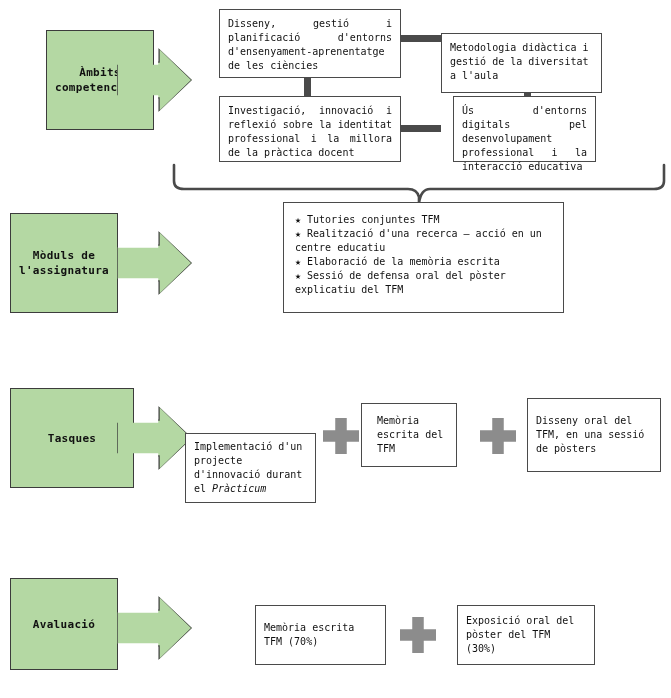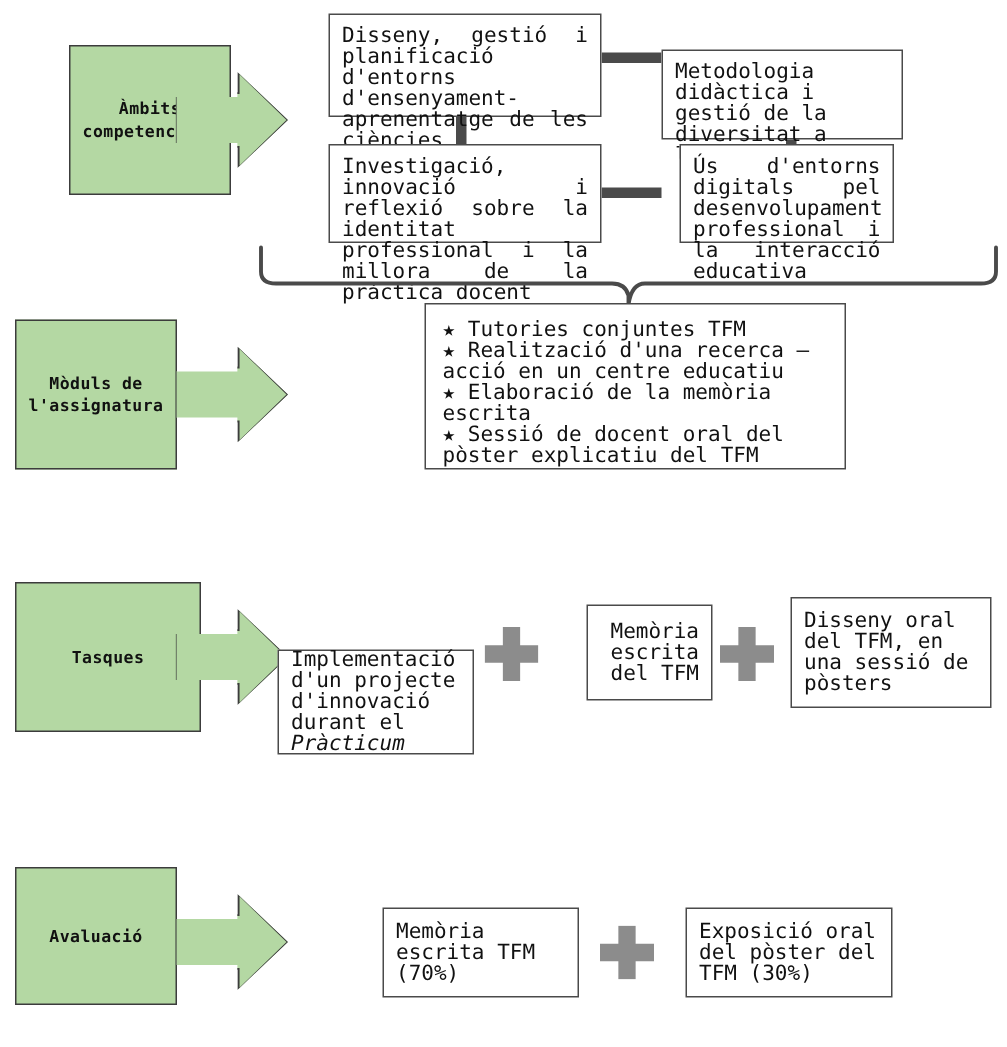--- a/index.html
+++ b/index.html
@@ -38,21 +38,21 @@
     border-right: 1px solid #3c3c3c;
     clip-path: polygon(0% 26%, 55% 26%, 55% 0%, 100% 50%, 55% 100%, 55% 74%, 0% 74%);
   }
   .label-arrow .arrow-svg { display: block; width: 100%; height: 100%; }
 
   
   .box {
     position: absolute;
     background: #ffffff;
     border: 1px solid #4a4a4a;
-    font-size: 14px;
+    font-size: 10px;
     line-height: 14px;
     color: #111111;
     padding: 7px 8px;
     font-family: "DejaVu Sans Mono", monospace;
   }
   .box.justified { text-align: justify; text-align-last: left; }
   .box.vcenter { display: flex; flex-direction: column; justify-content: center; }
   .box .ital { font-style: italic; }
   .bullet-line { white-space: pre-wrap; }
 
@@ -116,39 +116,39 @@
       <svg class="arrow-svg" viewBox="0 0 75 64" preserveAspectRatio="none" aria-hidden="true">
         <polygon points="0,14 42,14 42,0 75,32 42,64 42,50 0,50" fill="#b4d8a3" stroke="#3c3c3c" stroke-width="1.4"></polygon>
       </svg>
     </div>
   </div>
 
   <div class="box" style="left:283px; top:202px; width:281px; height:111px; padding:10px 11px;">
     <div class="bullet-line">★ Tutories conjuntes TFM</div>
     <div class="bullet-line">★ Realització d'una recerca – acció en un centre educatiu</div>
     <div class="bullet-line">★ Elaboració de la memòria escrita</div>
-    <div class="bullet-line">★ Sessió de docent oral del pòster explicatiu del TFM</div>
+    <div class="bullet-line">★ Sessió de defensa oral del pòster explicatiu del TFM</div>
   </div>
 
   <div class="label-group" style="left:10px; top:388px; width:172px; height:100px;">
     <div class="label-box" style="width:124px; height:100px; white-space:pre-line;">Tasques</div>
     <div class="label-arrow" style="left:107px; top:18px; width:75px; height:64px; background:transparent; border:none;">
       <svg class="arrow-svg" viewBox="0 0 75 64" preserveAspectRatio="none" aria-hidden="true">
         <polygon points="0,14 42,14 42,0 75,32 42,64 42,50 0,50" fill="#b4d8a3" stroke="#3c3c3c" stroke-width="1.4"></polygon>
       </svg>
     </div>
   </div>
 
   <div class="box vcenter" style="left:185px; top:400px; width:131px; height:70px;margin-top:33px;">
     <span><span>Implementació d'un projecte d'innovació durant el </span><span class="ital">Pràcticum</span></span>
   </div>
 
   <div class="plus" style="left:323px; top:418px; width:36px; height:36px;"></div>
 
-  <div class="box vcenter" style="left:391px; top:403px; width:84px; height:64px;padding-left:15px;">Memòria escrita del TFM</div>
+  <div class="box vcenter" style="left:361px; top:403px; width:96px; height:64px;padding-left:15px;">Memòria escrita del TFM</div>
 
   <div class="plus" style="left:480px; top:418px; width:36px; height:36px;"></div>
 
   <div class="box vcenter" style="left:527px; top:398px; width:134px; height:74px;">Disseny oral del TFM, en una sessió de pòsters</div>
 
   <div class="label-group" style="left:10px; top:578px; width:172px; height:100px;">
     <div class="label-box" style="width:108px; height:92px; white-space:pre-line;">Avaluació</div>
     <div class="label-arrow" style="left:107px; top:18px; width:75px; height:64px; background:transparent; border:none;">
       <svg class="arrow-svg" viewBox="0 0 75 64" preserveAspectRatio="none" aria-hidden="true">
         <polygon points="0,14 42,14 42,0 75,32 42,64 42,50 0,50" fill="#b4d8a3" stroke="#3c3c3c" stroke-width="1.4"></polygon>

